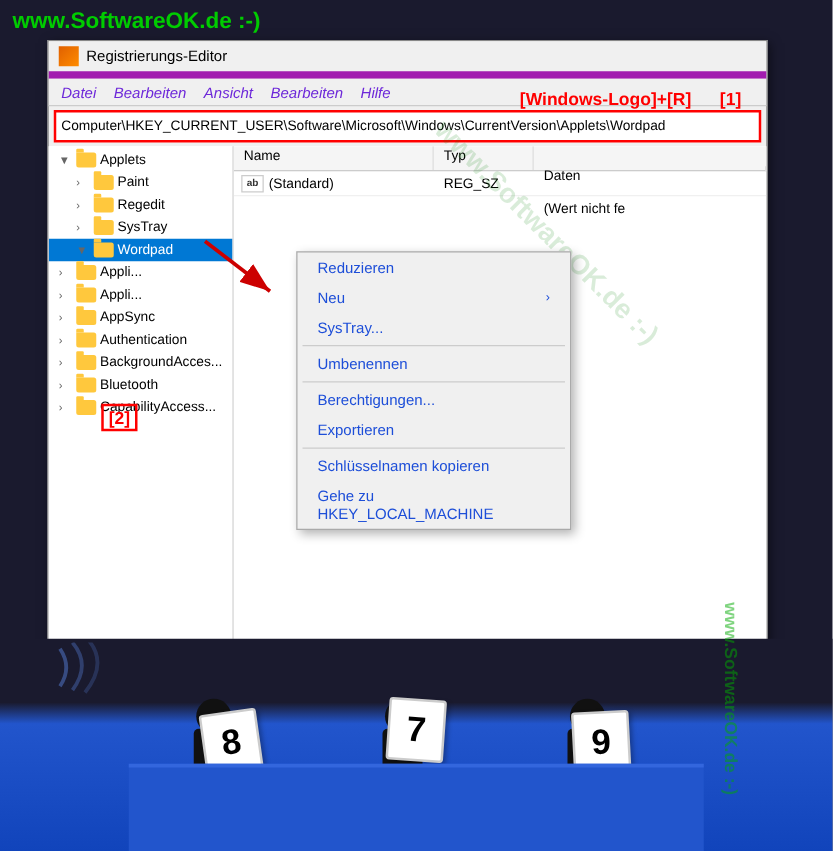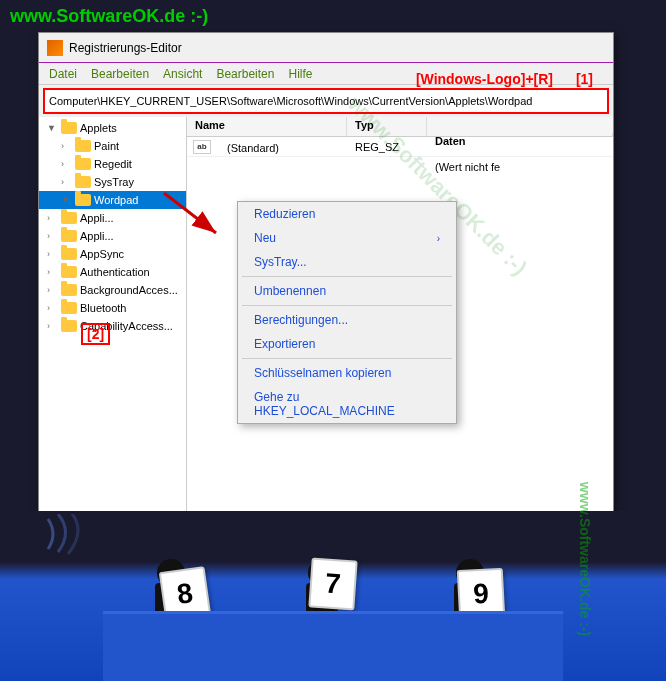--- a/index.html
+++ b/index.html
@@ -35,21 +35,21 @@
       box-shadow: 2px 2px 8px rgba(0,0,0,0.5);
     }
 
     
     .title-bar {
       height: 30px;
       background: #f0f0f0;
       display: flex;
       align-items: center;
       padding: 0 8px;
-      border-bottom: 1px solid #a21caf;
+      border-bottom: 6px solid #a21caf;
     }
     .title-bar-icon {
       width: 16px;
       height: 16px;
       margin-right: 6px;
       background: linear-gradient(135deg, #e06000, #ff8c00);
       display: inline-block;
     }
     .title-bar-text {
       font-size: 12px;
@@ -79,21 +79,22 @@
       display: flex;
       align-items: center;
       padding: 0 4px;
       border-bottom: 1px solid #ccc;
       gap: 2px;
     }
     .menu-item {
       font-size: 12px;
       padding: 2px 6px;
       cursor: pointer;
-      color: #4d7c0f;
+      color: #6d28d9;
+      font-style: italic;
     }
 
     
     .address-bar {
       height: 26px;
       background: #fff;
       border: 2px solid #ff0000;
       margin: 3px 4px;
       display: flex;
       align-items: center;
@@ -166,37 +167,37 @@
     .right-header {
       display: flex;
       height: 20px;
       border-bottom: 1px solid #ccc;
       background: #f5f5f5;
     }
     .right-header-col {
       font-size: 11px;
       padding: 2px 8px;
       border-right: 1px solid #ddd;
-      font-weight: 700;
+      font-weight: 400;
     }
 
     .right-row {
       display: flex;
       height: 20px;
       align-items: center;
       border-bottom: 1px solid #f0f0f0;
     }
     .right-cell {
       font-size: 11px;
       padding: 2px 8px;
     }
     .right-cell-icon {
       display: flex;
-      align-items: flex-end;
-      gap: 16px;
+      align-items: center;
+      gap: 4px;
       padding-left: 6px;
     }
     .ab-icon {
       width: 18px;
       height: 14px;
       background: #fff;
       border: 1px solid #ccc;
       font-size: 8px;
       display: flex;
       align-items: center;

